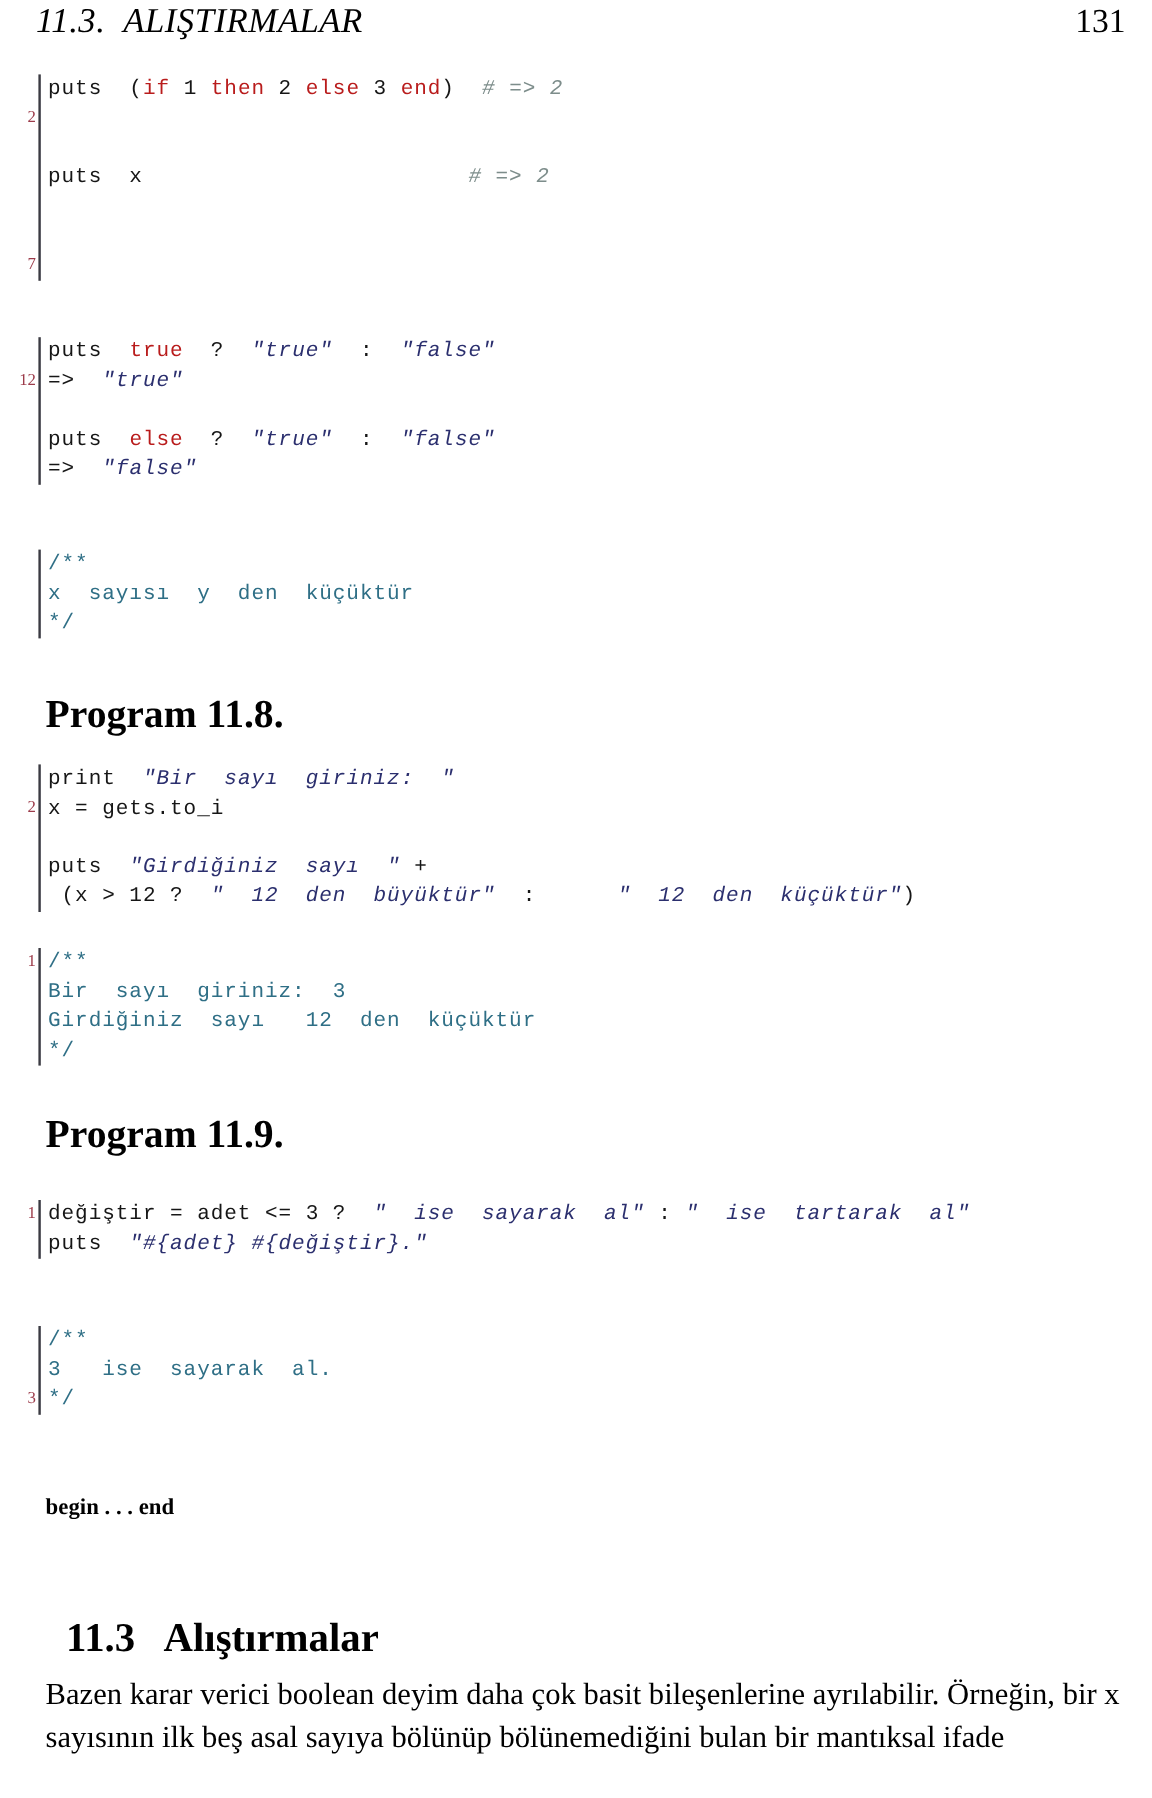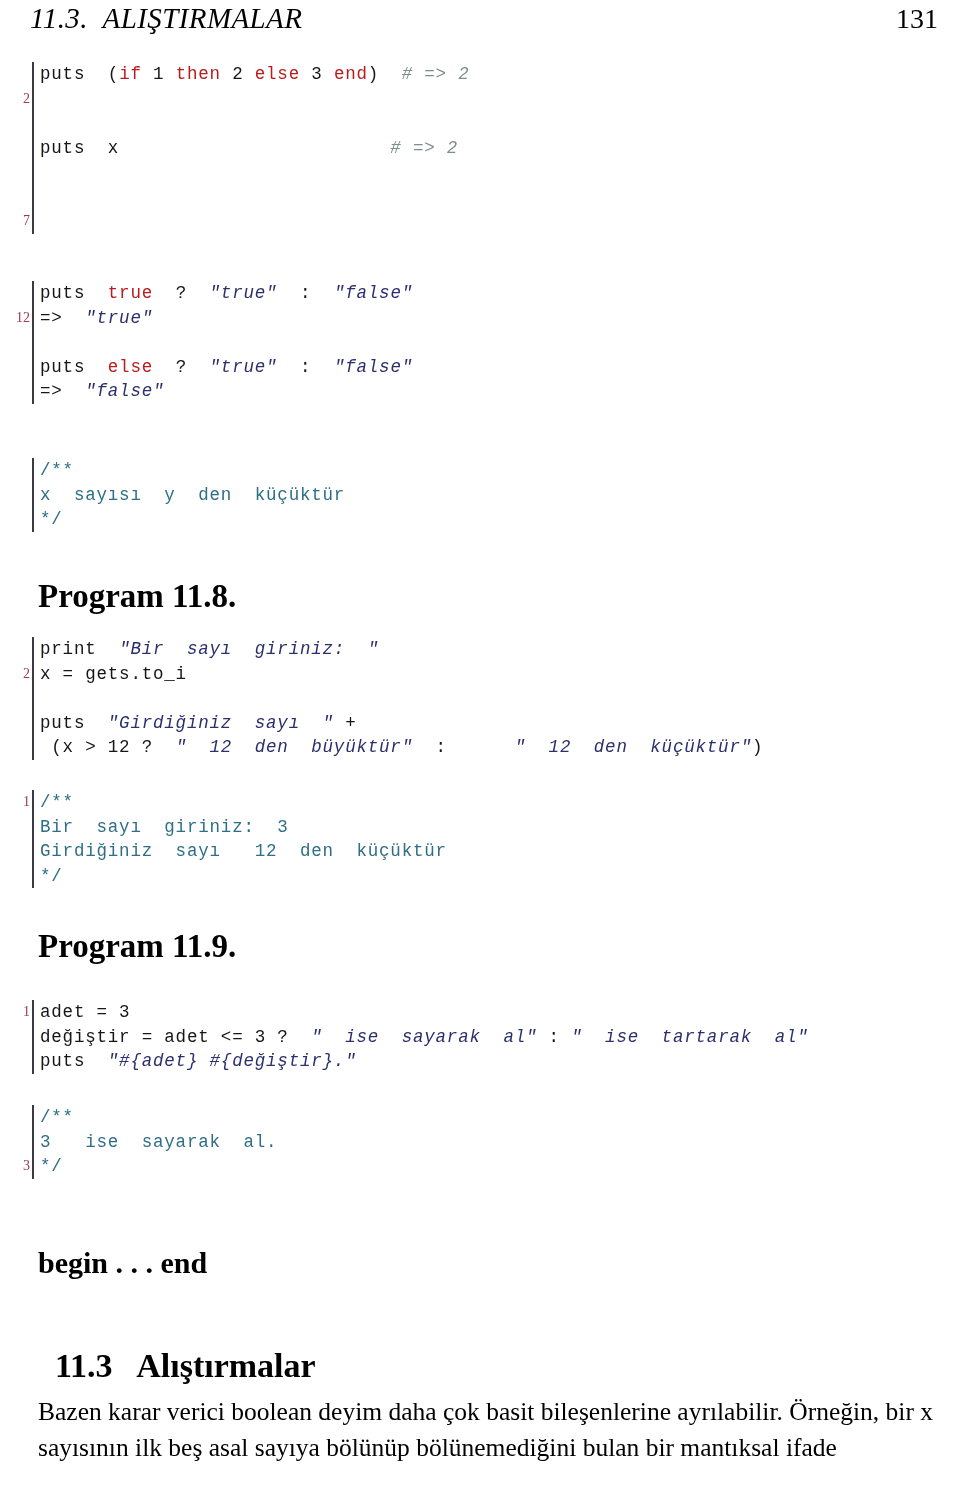--- a/index.html
+++ b/index.html
@@ -89,21 +89,21 @@
     left: 38px;
     font-weight: bold;
     font-size: 33px;
   }
 
   
   .begin-end {
     position: absolute;
     left: 38px;
     font-weight: bold;
-    font-size: 30px;
+    font-size: 19px;
     white-space: pre;
   }
   .section-heading {
     position: absolute;
     left: 38px;
     font-weight: bold;
     font-size: 34px;
     white-space: pre;
   }
   .body-par {
@@ -179,21 +179,20 @@
       <div class="cline"><span class="t-doc">*/</span></div>
     </div>
     <div class="lineno" style="top: 0px;">1</div>
   </div>
 
 <div class="prog-caption" style="top:928px;">Program 11.9.</div>
 
 <div id="listing-5" class="listing" style="top:1000px;">
     <div class="listing-rule"></div>
     <div class="code-lines">
-      <div class="cline"><span class="t-plain">adet = 3</span></div>
       <div class="cline"><span class="t-plain">değiştir = adet &lt;= 3 ?  </span><span class="t-str">"  ise  sayarak  al"</span><span class="t-plain"> : </span><span class="t-str">"  ise  tartarak  al"</span></div>
       <div class="cline"><span class="t-plain">puts  </span><span class="t-str">"#{adet} #{değiştir}."</span></div>
     </div>
     <div class="lineno" style="top: 0px;">1</div>
   </div>
 <div id="listing-6" class="listing" style="top:1105px;">
     <div class="listing-rule"></div>
     <div class="code-lines">
       <div class="cline"><span class="t-doc">/**</span></div>
       <div class="cline"><span class="t-doc">3   ise  sayarak  al.</span></div>

